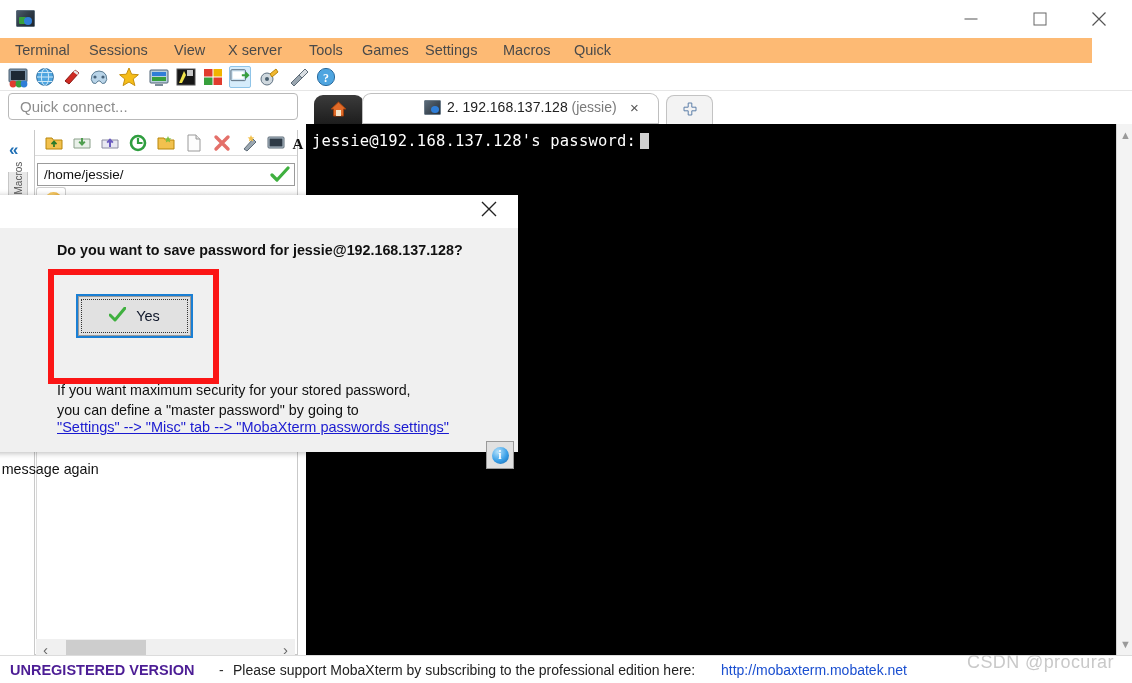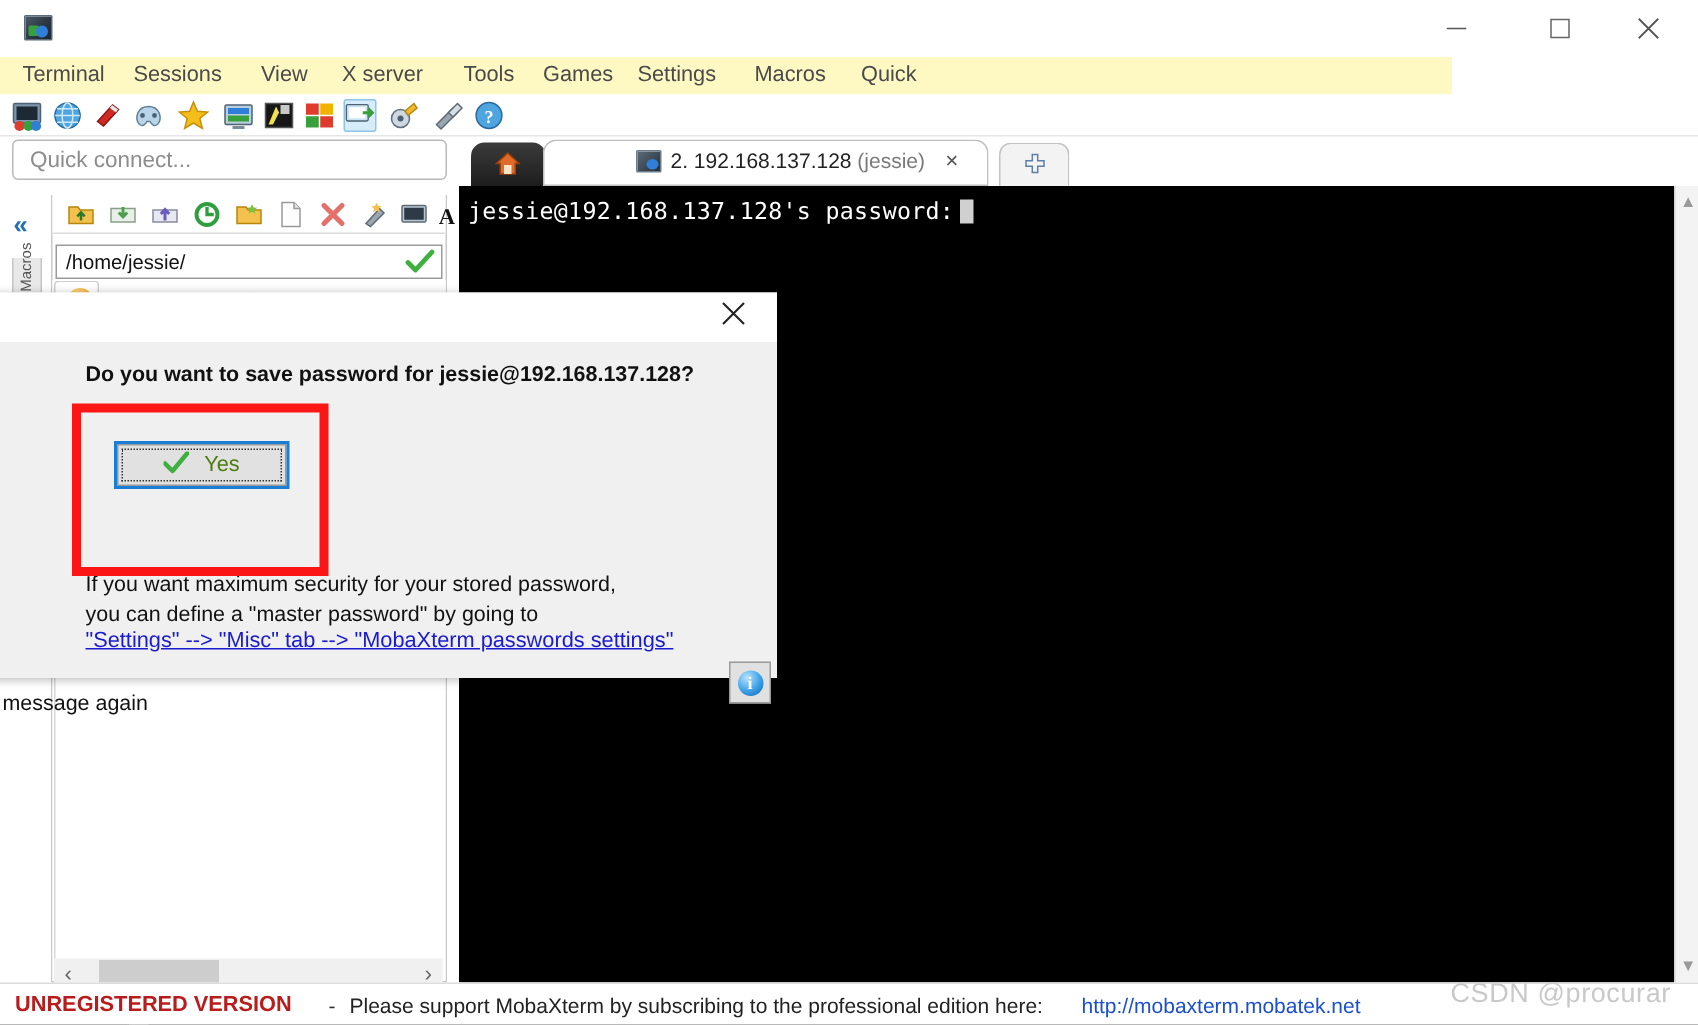--- a/index.html
+++ b/index.html
@@ -31,21 +31,21 @@
   .win-btn { position:absolute; top:0; width:46px; height:38px; cursor:default; }
   .win-btn .g { position:absolute; left:50%; top:50%; transform:translate(-50%,-50%); color:#555; }
   #win-min { right:138px; }
   #win-min .g { width:13px; height:1px; background:#555; }
   #win-max { right:69px; }
   #win-max .g { width:13px; height:13px; border:1px solid #666; background:transparent;}
   #win-close { right:10px; }
   #win-close svg { display:block; }
 
   
-  .menubar { position:absolute; left:0; top:38px; width:968px; height:25px; background:#fef9c3; }
+  .menubar { position:absolute; left:0; top:38px; width:1092px; height:25px; background:#fdba74; }
   .menu-item { position:absolute; top:2px; height:21px; padding:2px 7px 0 7px; font-size:14.5px; color:#4a4a4a; white-space:nowrap;}
 
   
   .toolbar { position:absolute; left:0; top:63px; width:1132px; height:28px; background:#ffffff; border-bottom:1px solid #e6e6e6;}
   .tb-ico { position:absolute; top:3px; width:22px; height:22px; border-radius:2px; }
   .tb-ico.sel { background:#d6ecfb; border:1px solid #8fc4e8; }
 
   
   .quickconnect {
     position:absolute; left:8px; top:93px; width:290px; height:27px;
@@ -129,41 +129,41 @@
   .netdisk .ntext { font-size:14px; color:#2a7fd4; padding-left:6px; white-space:nowrap;}
 
   
   .x-green { position:absolute; left:1080px; top:68px; font-size:20px; font-weight:bold; color:#3b9c35; font-family:"Liberation Sans",sans-serif;}
   .pw-red { position:absolute; left:1106px; top:69px; width:19px; height:19px; background:#cc2020; border-radius:3px;
             display:flex; align-items:center; justify-content:center;}
   .clip-ico { position:absolute; left:1102px; top:98px; width:22px; height:22px; }
 
   
   .statusbar { position:absolute; left:0; bottom:0; width:1132px; height:28px; background:#ffffff; border-top:1px solid #dcdcdc;}
-  .sb-bold { position:absolute; left:10px; top:6px; font-size:14.5px; font-weight:bold; color:#b91c1c; white-space:nowrap;}
+  .sb-bold { position:absolute; left:10px; top:6px; font-size:14.5px; font-weight:bold; color:#4c1d95; white-space:nowrap;}
   .sb-dash { position:absolute; left:219px; top:6px; font-size:14px; color:#333;}
   .sb-text { position:absolute; left:233px; top:6px; font-size:14px; color:#222; white-space:nowrap;}
   .sb-link { position:absolute; left:721px; top:6px; font-size:14px; color:#1a4fd0; white-space:nowrap;}
 
   
   .watermark { position:absolute; left:967px; top:652px; font-size:18px; color:#c9c9c9; letter-spacing:.4px; white-space:nowrap;}
 
   
   #save-pw-dialog { position:absolute; left:-94px; top:195px; width:612px; height:257px; background:#f0f0f0;
      box-shadow:0 1px 6px rgba(0,0,0,.28); }
   .dlg-titlebar { position:absolute; left:0; top:0; width:612px; height:33px; background:#ffffff;}
   .dlg-title { position:absolute; left:12px; top:8px; font-size:14px; color:#303030; white-space:nowrap;}
   .dlg-close { position:absolute; right:8px; top:5px; width:30px; height:24px; }
   .dlg-body { position:absolute; left:0; top:33px; width:612px; height:224px; background:#f0f0f0;}
 
   .dlg-question { position:absolute; left:151px; top:14px; font-size:14.3px; font-weight:bold; color:#111; white-space:nowrap;}
   .btn {
-    position:absolute; height:28px; background:#e1e1e1; border:1px solid #9a9a9a;
+    position:absolute; height:40px; background:#e1e1e1; border:1px solid #9a9a9a;
     display:flex; align-items:center; justify-content:center; gap:10px;
-    font-size:14.5px; color:#4d7c0f;
+    font-size:14.5px; color:#0f172a;
   }
   #btn-yes { left:172px; top:68px; width:113px; outline:2px solid #1a7fd4; }
   #btn-yes::after{ content:""; position:absolute; left:2px; top:2px; right:2px; bottom:2px; border:1px dotted #333;}
   #btn-no  { left:350px; top:68px; width:108px; }
 
   .dlg-note { position:absolute; left:151px; top:152px; font-size:14.3px; color:#111; line-height:20px; white-space:nowrap;}
   .dlg-link { position:absolute; left:151px; top:191px; font-size:14.5px; color:#1a1ad0; text-decoration:underline; white-space:nowrap;}
   .dlg-nocheck { position:absolute; left:-14px; top:233px; font-size:14.3px; color:#111; white-space:nowrap;}
   .dlg-info { position:absolute; left:580px; top:213px; width:28px; height:28px; background:#e1e1e1; border:1px solid #9a9a9a;
       display:flex; align-items:center; justify-content:center;}

